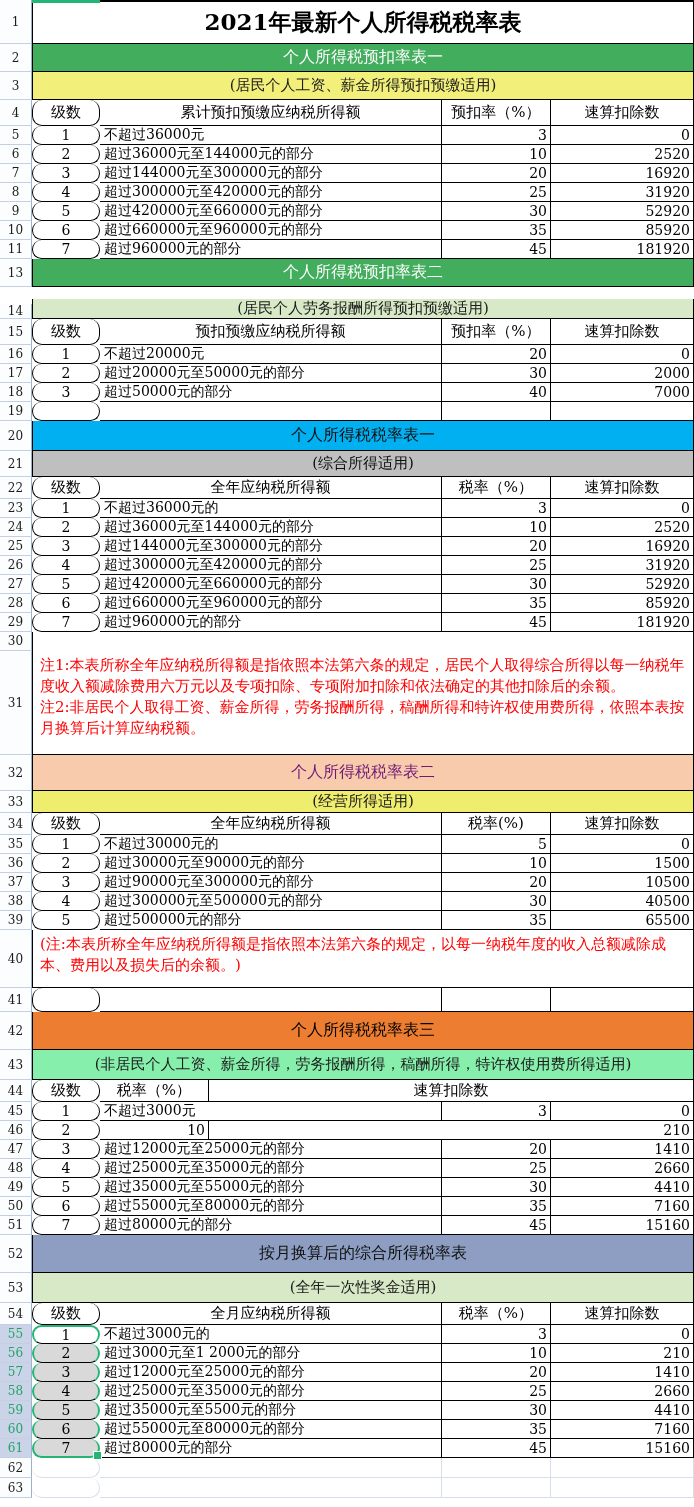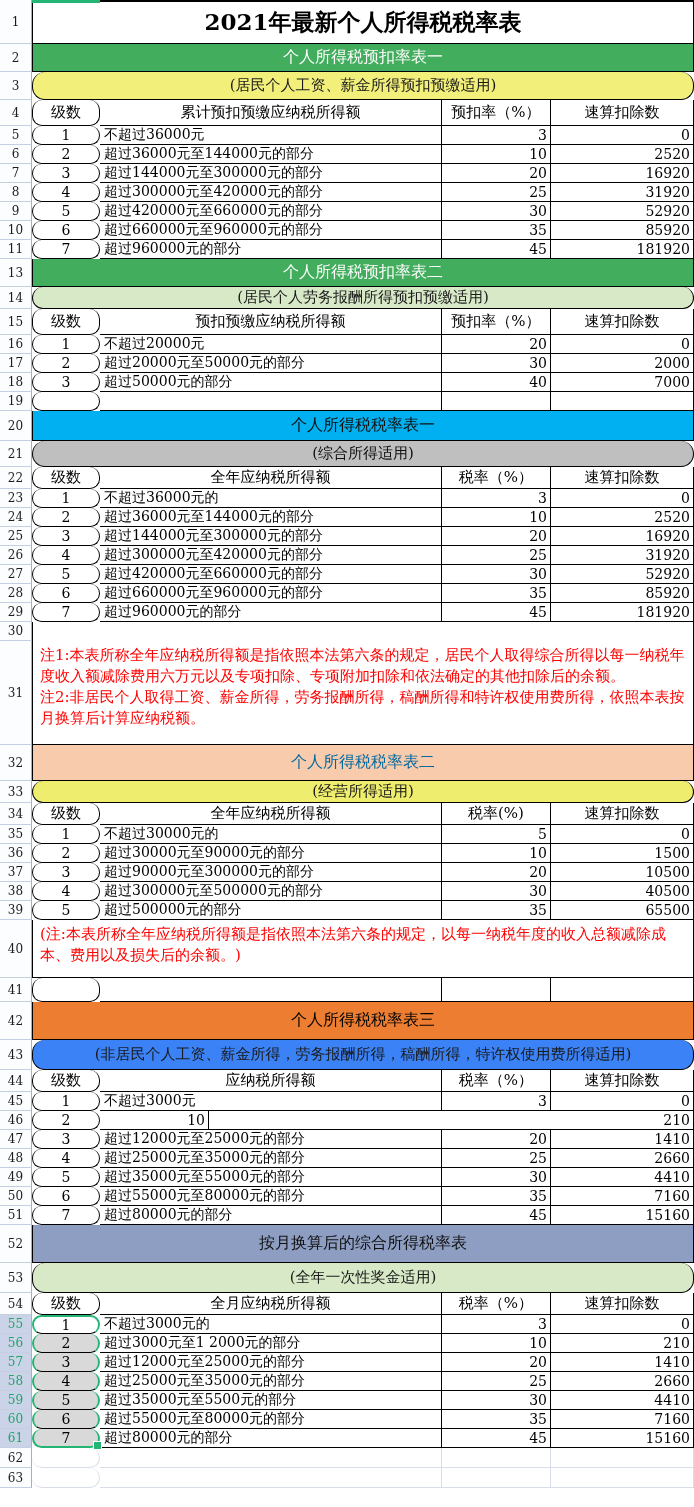--- a/index.html
+++ b/index.html
@@ -9,21 +9,21 @@
   .rh{flex:0 0 32px;box-sizing:border-box;display:flex;align-items:center;justify-content:center;
       font-size:12px;color:#1c1c1c;background:#fcfdff;
       border-right:1px solid #9fb0cc;border-bottom:1px solid #c5cfe2;}
   .rh.rhsel{background:#cbd3e8;color:#1fa566;}
   .cell{box-sizing:border-box;display:flex;align-items:center;font-size:14px;background:#fff;}
   .merged{flex:1 1 auto;border-right:1px solid #000;}
   .bl{border-left:1px solid #000;}
   .bb{border-bottom:1px solid #000;}
   .title{justify-content:center;font-size:23px;font-weight:bold;border-top:2px solid #000;border-right:1px solid #000;}
   .band{justify-content:center;font-size:16px;}
-  .sub{justify-content:center;font-size:15px;border-radius:13px;}
+  .sub{justify-content:center;font-size:15px;}
   .ca{flex:0 0 68px;border-radius:10px;}
   .cb{flex:0 0 342px;}
   .cc{flex:0 0 109px;}
   .cd{flex:1 1 auto;}
   .bordered{border-right:1px solid #000;border-bottom:1px solid #000;}
   .hdr{font-size:15px;}
   .ct{justify-content:center;}
   .lt{justify-content:flex-start;padding-left:4px;}
   .rt{justify-content:flex-end;padding-right:3px;}
   .noteside{flex:1 1 auto;border-right:1px solid #000;}
@@ -107,21 +107,21 @@
         <div class="rh">11</div>
         <div class="cell bordered ca ct bl">7</div>
         <div class="cell bordered cb lt">超过960000元的部分</div>
         <div class="cell bordered cc rt">45</div>
         <div class="cell bordered cd rt">181920</div>
       </div>
       <div class="r" style="height: 28px;">
         <div class="rh">13</div>
         <div class="cell merged bl bb band" style="background: rgb(66, 173, 92); color: rgb(253, 253, 253);">个人所得税预扣率表二</div>
       </div>
-      <div class="r" style="height: 22px;">
+      <div class="r" style="height: 32px; align-items: flex-end;">
         <div class="rh">14</div>
         <div class="cell merged bl bb sub" style="background: rgb(215, 233, 199); color: rgb(26, 26, 26);">(居民个人劳务报酬所得预扣预缴适用)</div>
       </div>
       <div class="r" style="height: 26px;">
         <div class="rh">15</div>
         <div class="cell bordered ca ct bl hdr">级数</div>
         <div class="cell bordered cb ct hdr">预扣预缴应纳税所得额</div>
         <div class="cell bordered cc ct hdr">预扣率（%）</div>
         <div class="cell bordered cd ct hdr">速算扣除数</div>
       </div>
@@ -223,21 +223,21 @@
       </div>
       <div class="r" style="height: 104px;">
         <div class="rh">31</div>
         <div class="cell notebox bl bb">
           <div class="noteline">注1:本表所称全年应纳税所得额是指依照本法第六条的规定，居民个人取得综合所得以每一纳税年度收入额减除费用六万元以及专项扣除、专项附加扣除和依法确定的其他扣除后的余额。</div>
           <div class="noteline">注2:非居民个人取得工资、薪金所得，劳务报酬所得，稿酬所得和特许权使用费所得，依照本表按月换算后计算应纳税额。</div>
         </div>
       </div>
       <div class="r" style="height: 36px;">
         <div class="rh">32</div>
-        <div class="cell merged bl bb band" style="background: rgb(248, 203, 173); color: #0369a1;">个人所得税税率表二</div>
+        <div class="cell merged bl bb band" style="background: rgb(248, 203, 173); color: #701a75;">个人所得税税率表二</div>
       </div>
       <div class="r" style="height: 22px;">
         <div class="rh">33</div>
         <div class="cell merged bl bb sub" style="background: rgb(239, 237, 110); color: rgb(26, 26, 26);">(经营所得适用)</div>
       </div>
       <div class="r" style="height: 22px;">
         <div class="rh">34</div>
         <div class="cell bordered ca ct bl hdr">级数</div>
         <div class="cell bordered cb ct hdr">全年应纳税所得额</div>
         <div class="cell bordered cc ct hdr">税率(%)</div>
@@ -290,26 +290,25 @@
         <div class="cell bordered cb lt"></div>
         <div class="cell bordered cc rt"></div>
         <div class="cell bordered cd rt"></div>
       </div>
       <div class="r" style="height: 38px;">
         <div class="rh">42</div>
         <div class="cell merged bl bb band" style="background: rgb(237, 125, 49); color: #000000;">个人所得税税率表三</div>
       </div>
       <div class="r" style="height: 30px;">
         <div class="rh">43</div>
-        <div class="cell merged bl bb sub" style="background: #3b82f6; color: rgb(26, 26, 26);">(非居民个人工资、薪金所得，劳务报酬所得，稿酬所得，特许权使用费所得适用)</div>
+        <div class="cell merged bl bb sub" style="background: #86efac; color: rgb(26, 26, 26);">(非居民个人工资、薪金所得，劳务报酬所得，稿酬所得，特许权使用费所得适用)</div>
       </div>
       <div class="r" style="height: 22px;">
         <div class="rh">44</div>
         <div class="cell bordered ca ct bl hdr">级数</div>
-        <div class="cell bordered cb ct hdr">应纳税所得额</div>
         <div class="cell bordered cc ct hdr">税率（%）</div>
         <div class="cell bordered cd ct hdr">速算扣除数</div>
       </div>
       <div class="r" style="height: 19px;">
         <div class="rh">45</div>
         <div class="cell bordered ca ct bl">1</div>
         <div class="cell bordered cb lt">不超过3000元</div>
         <div class="cell bordered cc rt">3</div>
         <div class="cell bordered cd rt">0</div>
       </div>

